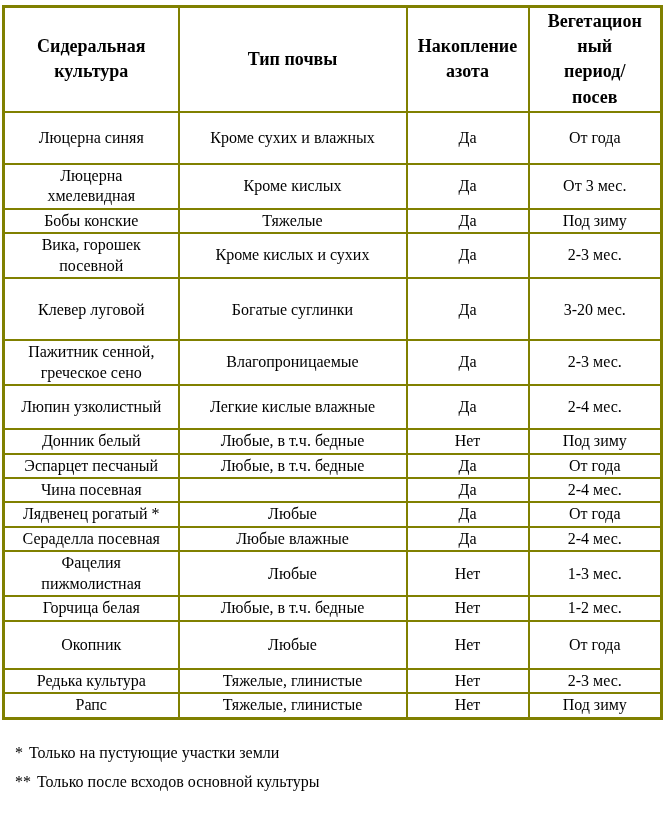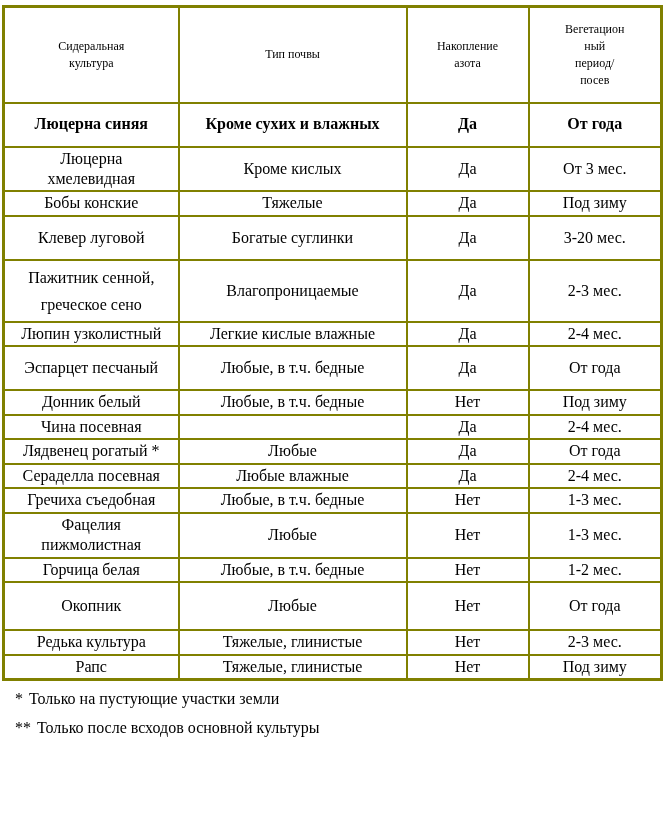--- a/index.html
+++ b/index.html
@@ -29,34 +29,34 @@
     border: 2px solid var(--border-color);
     text-align: center;
     vertical-align: middle;
     padding: 1px 2px;
     font-size: 16px;
     line-height: 1.28;
     white-space: pre-line;
     overflow: hidden;
   }
   th {
-    font-weight: normal;
-    font-size: 12px;
+    font-weight: bold;
+    font-size: 18px;
     height: 96px;
     line-height: 1.4;
   }
   tbody td { height: 24px; }
-  tbody tr:nth-child(1)  td { height: 44px; font-weight: bold; }
+  tbody tr:nth-child(1)  td { height: 52px; }
   tbody tr:nth-child(2)  td { height: 44px; }
   tbody tr:nth-child(4)  td { height: 44px; }
   tbody tr:nth-child(5)  td { height: 62px; line-height: 1.7; }
   tbody tr:nth-child(7)  td { height: 44px; }
   tbody tr:nth-child(15) td { height: 48px; }
   .footnotes {
-    margin: 9px 0 0 13px;
+    margin: 24px 0 0 13px;
     font-size: 16px;
   }
   .footnote { margin-bottom: 11px; }
   .footnote .marker { margin-right: 6px; }
 </style>
 </head>
 <body>
 
 <div class="page">
 
@@ -94,73 +94,74 @@
           <td>Да</td>
           <td>От 3 мес.</td>
         </tr>
         <tr>
           <td>Бобы конские</td>
           <td>Тяжелые</td>
           <td>Да</td>
           <td>Под зиму</td>
         </tr>
         <tr>
+          <td>Вика, горошек
+посевной</td>
+          <td>Кроме кислых и сухих</td>
+          <td>Да</td>
+          <td>2-3 мес.</td>
+        </tr>
+        <tr>
           <td>Клевер луговой</td>
           <td>Богатые суглинки</td>
           <td>Да</td>
           <td>3-20 мес.</td>
         </tr>
         <tr>
           <td>Пажитник сенной,
 греческое сено</td>
           <td>Влагопроницаемые</td>
           <td>Да</td>
           <td>2-3 мес.</td>
         </tr>
         <tr>
           <td>Люпин узколистный</td>
           <td>Легкие кислые влажные</td>
           <td>Да</td>
           <td>2-4 мес.</td>
         </tr>
         <tr>
+          <td>Донник белый</td>
+          <td>Любые, в т.ч. бедные</td>
+          <td>Нет</td>
+          <td>Под зиму</td>
+        </tr>
+        <tr>
           <td>Эспарцет песчаный</td>
           <td>Любые, в т.ч. бедные</td>
           <td>Да</td>
           <td>От года</td>
         </tr>
         <tr>
-          <td>Донник белый</td>
-          <td>Любые, в т.ч. бедные</td>
-          <td>Нет</td>
-          <td>Под зиму</td>
-        </tr>
-        <tr>
           <td>Чина посевная</td>
           <td></td>
           <td>Да</td>
           <td>2-4 мес.</td>
         </tr>
         <tr>
           <td>Лядвенец рогатый *</td>
           <td>Любые</td>
           <td>Да</td>
           <td>От года</td>
         </tr>
         <tr>
           <td>Сераделла посевная</td>
           <td>Любые влажные</td>
           <td>Да</td>
           <td>2-4 мес.</td>
-        </tr>
-        <tr>
-          <td>Гречиха съедобная</td>
-          <td>Любые, в т.ч. бедные</td>
-          <td>Нет</td>
-          <td>1-3 мес.</td>
         </tr>
         <tr>
           <td>Фацелия
 пижмолистная</td>
           <td>Любые</td>
           <td>Нет</td>
           <td>1-3 мес.</td>
         </tr>
         <tr>
           <td>Горчица белая</td>

